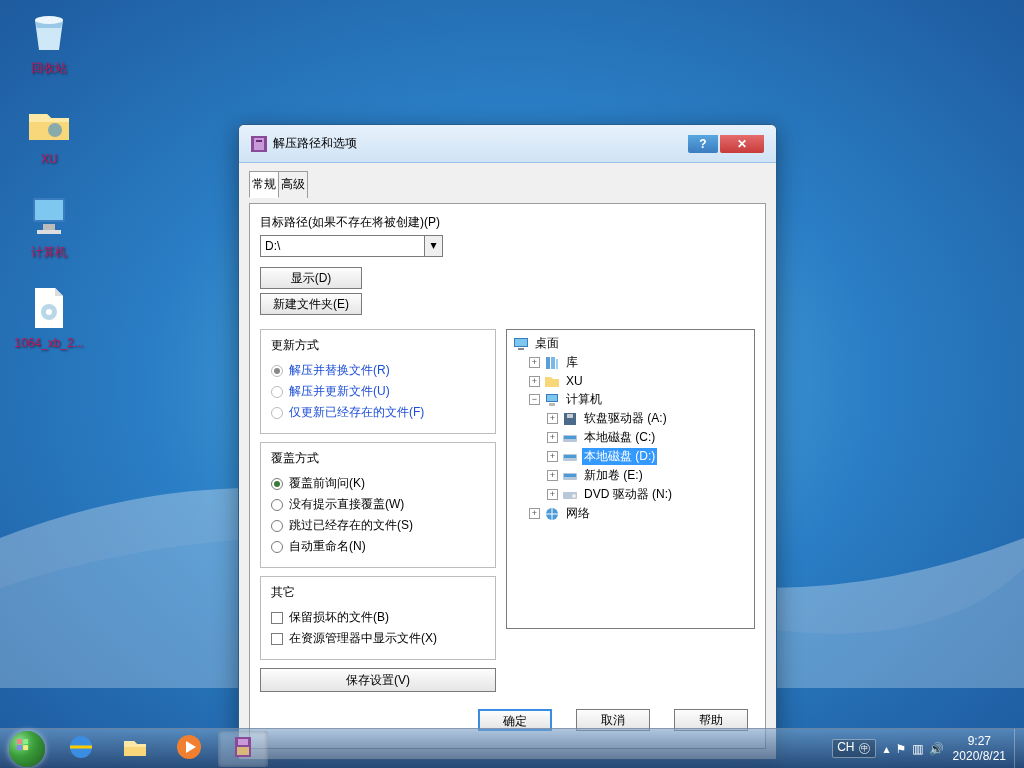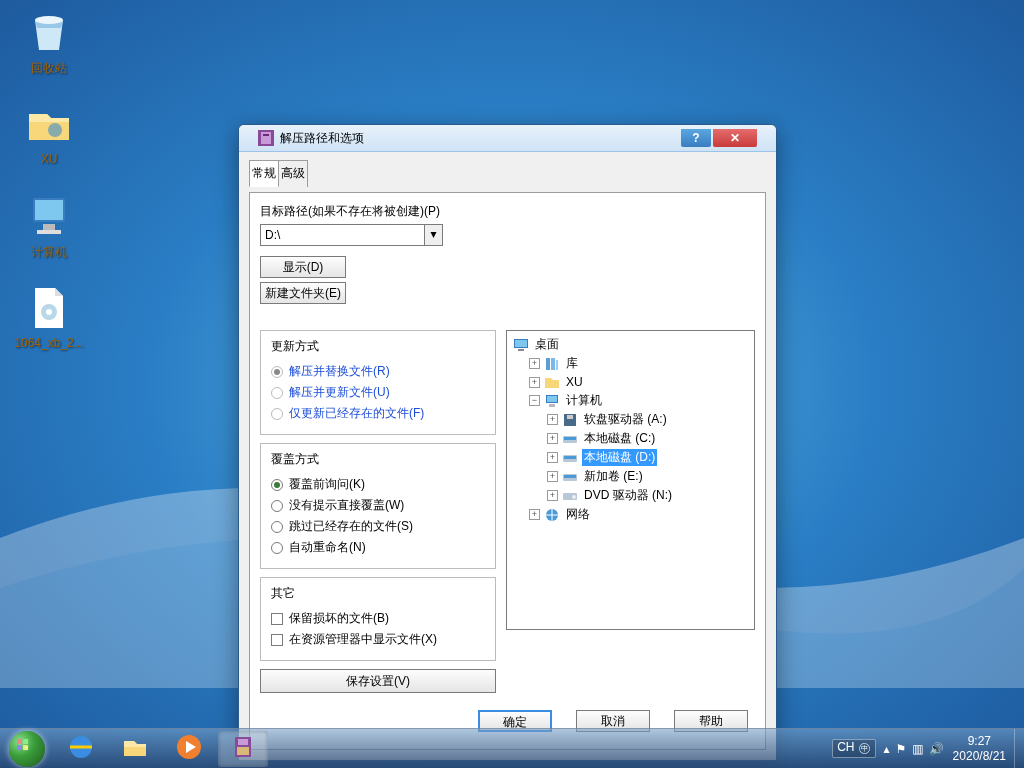--- a/index.html
+++ b/index.html
@@ -1,49 +1,49 @@
 <!DOCTYPE html>
 <html><head>
 <meta charset="utf-8">
 <style>
 * { margin: 0; padding: 0; box-sizing: border-box; font-family: "Microsoft YaHei", Tahoma, sans-serif; font-size: 12px; }
 body { width: 1024px; height: 768px; overflow: hidden; background: radial-gradient(ellipse at center, #5db8e8 0%, #2a7ec5 50%, #1e5a9e 100%); position: relative; }
 .wave { position: absolute; bottom: 80px; left: 0; right: 0; height: 300px; opacity: 0.3; }
 
 
-.desktop-icon { position: absolute; width: 74px; text-align: center; color: #a16207; text-shadow: 1px 1px 2px rgba(0,0,0,.6); cursor: pointer; }
+.desktop-icon { position: absolute; width: 74px; text-align: center; color: #be185d; text-shadow: 1px 1px 2px rgba(0,0,0,.6); cursor: pointer; }
 .desktop-icon .di-img { width: 48px; height: 48px; margin: 0 auto 4px; }
 .desktop-icon .di-label { font-size: 12px; }
 
 
 .dialog { position: absolute; left: 238px; top: 124px; width: 539px; background: #fff; border: 1px solid #2a5a8a; border-radius: 6px; box-shadow: 0 6px 24px rgba(0,0,0,.4); }
-.titlebar { height: 27px; background: linear-gradient(to bottom, #e8f2fb, #cfe3f6); border-radius: 6px 6px 0 0; display: flex; align-items: center; padding: 0 19px; border-bottom: 1px solid #9cc2e5; }
+.titlebar { height: 38px; background: linear-gradient(to bottom, #e8f2fb, #cfe3f6); border-radius: 6px 6px 0 0; display: flex; align-items: center; padding: 0 12px; border-bottom: 1px solid #9cc2e5; }
 .titlebar .icon-sm { width: 16px; height: 16px; margin-right: 6px; }
 .titlebar .title-text { flex: 1; color: #000; }
 .titlebar .win-btns { display: flex; gap: 2px; }
 .win-btn { width: 30px; height: 18px; border-radius: 0 0 2px 2px; display: flex; align-items: center; justify-content: center; color: #fff; font-weight: bold; font-size: 12px; cursor: pointer; }
 .win-help { background: linear-gradient(to bottom,#5aa7e0,#3a7cc0); }
 .win-close { background: linear-gradient(to bottom,#e56c6c,#c83b3b); width: 44px; }
 
 .dialog-body { padding: 8px 10px 10px; background: #f0f0f0; }
 .tabs { margin-bottom: 6px; display: flex; position: relative; }
 .tab { padding: 4px 2px; border: 1px solid #9c9c9c; background: #f0f0f0; cursor: pointer; border-bottom: none; }
 .tab.active { background: #fff; border-bottom: 1px solid #fff; position: relative; z-index: 2; }
 .tab + .tab { margin-left: -1px; }
 .tab-content { border: 1px solid #9c9c9c; background: #fff; padding: 10px; margin-top: -1px; }
 
 .row { display: flex; gap: 10px; align-items: flex-start; flex-direction: column; }
 .path-left { flex: 1; }
 .path-label { margin-bottom: 4px; }
 .path-input-wrap { display: flex; }
 .path-input { flex: 1; border: 1px solid #7a7a7a; padding: 2px 4px; height: 22px; background: #fff; }
 .path-dd { width: 18px; height: 22px; border: 1px solid #7a7a7a; border-left: none; background: #efefef; text-align: center; line-height: 18px; cursor: pointer; }
-.btn { display: block; width: 86px; height: 22px; border: 1px solid #7a7a7a; background: linear-gradient(to bottom,#fdfdfd,#e5e5e5); margin-bottom: 4px; cursor: pointer; text-align: center; line-height: 20px; }
-
-.cols { display: flex; gap: 10px; margin-top: 22px; }
+.btn { display: block; width: 102px; height: 22px; border: 1px solid #7a7a7a; background: linear-gradient(to bottom,#fdfdfd,#e5e5e5); margin-bottom: 4px; cursor: pointer; text-align: center; line-height: 20px; }
+
+.cols { display: flex; gap: 10px; margin-top: 10px; }
 .col-left { width: 236px; display: flex; flex-direction: column; gap: 8px; }
 .group { border: 1px solid #bcbcbc; padding: 8px 10px 10px; }
 .group-title { margin: -14px 0 6px -4px; background: #fff; display: inline-block; padding: 0 4px; }
 .opt { display: flex; align-items: center; gap: 6px; padding: 2px 0; cursor: pointer; }
 .opt.disabled { color: #1d4ed8; }
 .radio { width: 12px; height: 12px; border: 1px solid #7a7a7a; border-radius: 50%; display: inline-flex; align-items: center; justify-content: center; }
 .radio.checked::after { content: ""; width: 6px; height: 6px; background: #3a7c3a; border-radius: 50%; }
 .radio.disabled { border-color: #bbb; }
 .radio.disabled.checked::after { background: #888; }
 .chk { width: 12px; height: 12px; border: 1px solid #7a7a7a; display: inline-block; }

